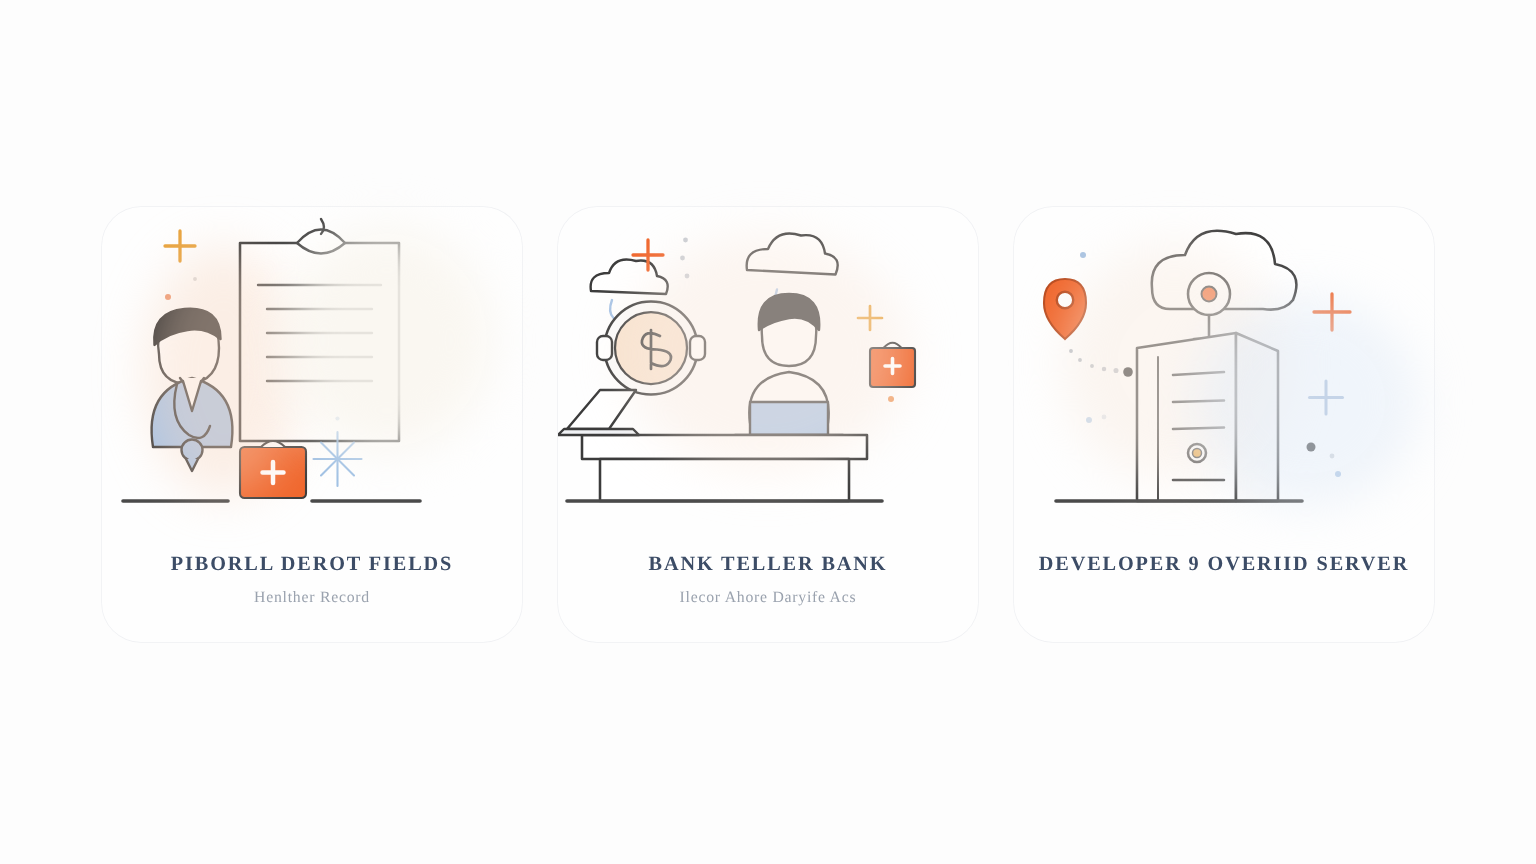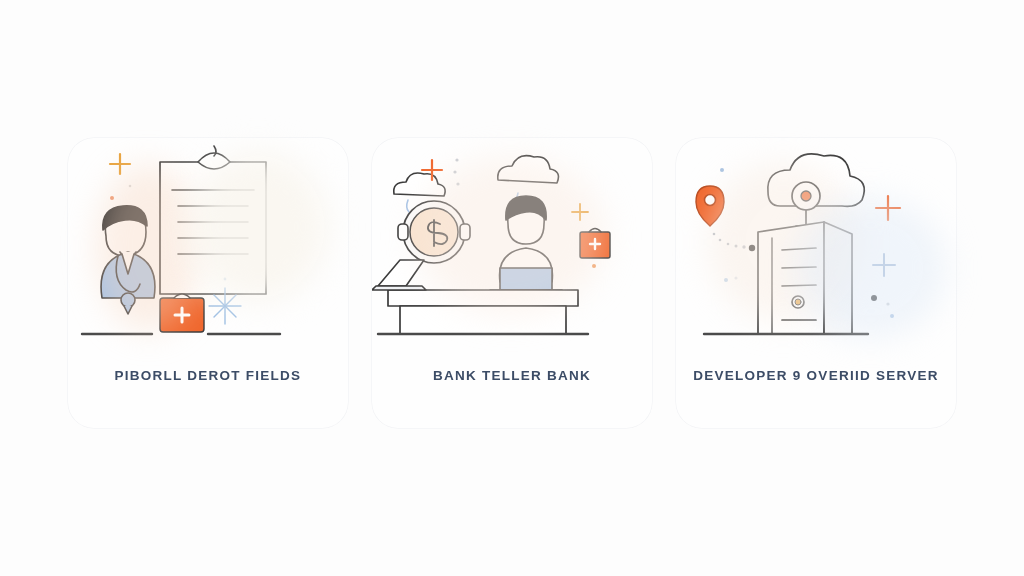--- a/index.html
+++ b/index.html
@@ -20,20 +20,21 @@
   }
 
   #cards {
     position: absolute;
     top: 138px;
     left: 0;
     width: 1024px;
     display: flex;
     justify-content: center;
     gap: 24px;
+    font-family: Liberation Serif, serif;
   }
 
   .card {
     width: 280px;
     height: 290px;
     border-radius: 26px;
     background: #fefefe;
     box-shadow: 0 0 0 0.5px rgba(228,230,235,0.55);
     position: relative;
     display: flex;
@@ -130,20 +131,21 @@
           <circle cx="157" cy="141" r="1.4" fill="#c5d7ea"></circle>
 
           <g stroke="#4a4a4a" stroke-width="2.4" stroke-linecap="round">
             <line x1="14" y1="196" x2="84" y2="196"></line>
             <line x1="140" y1="196" x2="212" y2="196"></line>
           </g>
         </svg>
       </div>
       <div class="caption">
         <div class="card-title">PIBORLL DEROT FIELDS</div>
+        <div class="card-sub">Henlther Record</div>
       </div>
     </div>
 
     <div class="card">
       <div class="art">
         <div class="blob" style="left:44px;top:18px;width:190px;height:160px;background:rgba(250,235,224,0.45);"></div>
         <svg viewBox="0 0 280 212" xmlns="http://www.w3.org/2000/svg">
           <g fill="none" stroke="#3b3b3b" stroke-width="1.6" stroke-linecap="round" stroke-linejoin="round">
 
             <path d="M22 56 q-2 -12 12 -12 q4 -12 18 -8 q12 -2 14 10 q10 2 6 12 z" fill="#ffffff"></path>
@@ -188,20 +190,21 @@
           <circle cx="83" cy="34" r="1.6" fill="#c9cdd3"></circle>
           <circle cx="86" cy="46" r="1.6" fill="#c9cdd3"></circle>
           <circle cx="222" cy="128" r="2" fill="#f0a36c"></circle>
           <g stroke="#4a4a4a" stroke-width="2.4" stroke-linecap="round">
             <line x1="6" y1="196" x2="216" y2="196"></line>
           </g>
         </svg>
       </div>
       <div class="caption">
         <div class="card-title">BANK TELLER BANK</div>
+        <div class="card-sub">Ilecor Ahore Daryife Acs</div>
       </div>
     </div>
 
     <div class="card">
       <div class="art">
         <div class="blob" style="left:32px;top:24px;width:150px;height:160px;background:rgba(249,238,228,0.5);"></div>
         <div class="blob" style="left:120px;top:60px;width:150px;height:140px;background:rgba(228,236,248,0.55);"></div>
         <svg viewBox="0 0 280 212" xmlns="http://www.w3.org/2000/svg">
           <g fill="none" stroke="#3b3b3b" stroke-width="1.7" stroke-linecap="round" stroke-linejoin="round">
 

